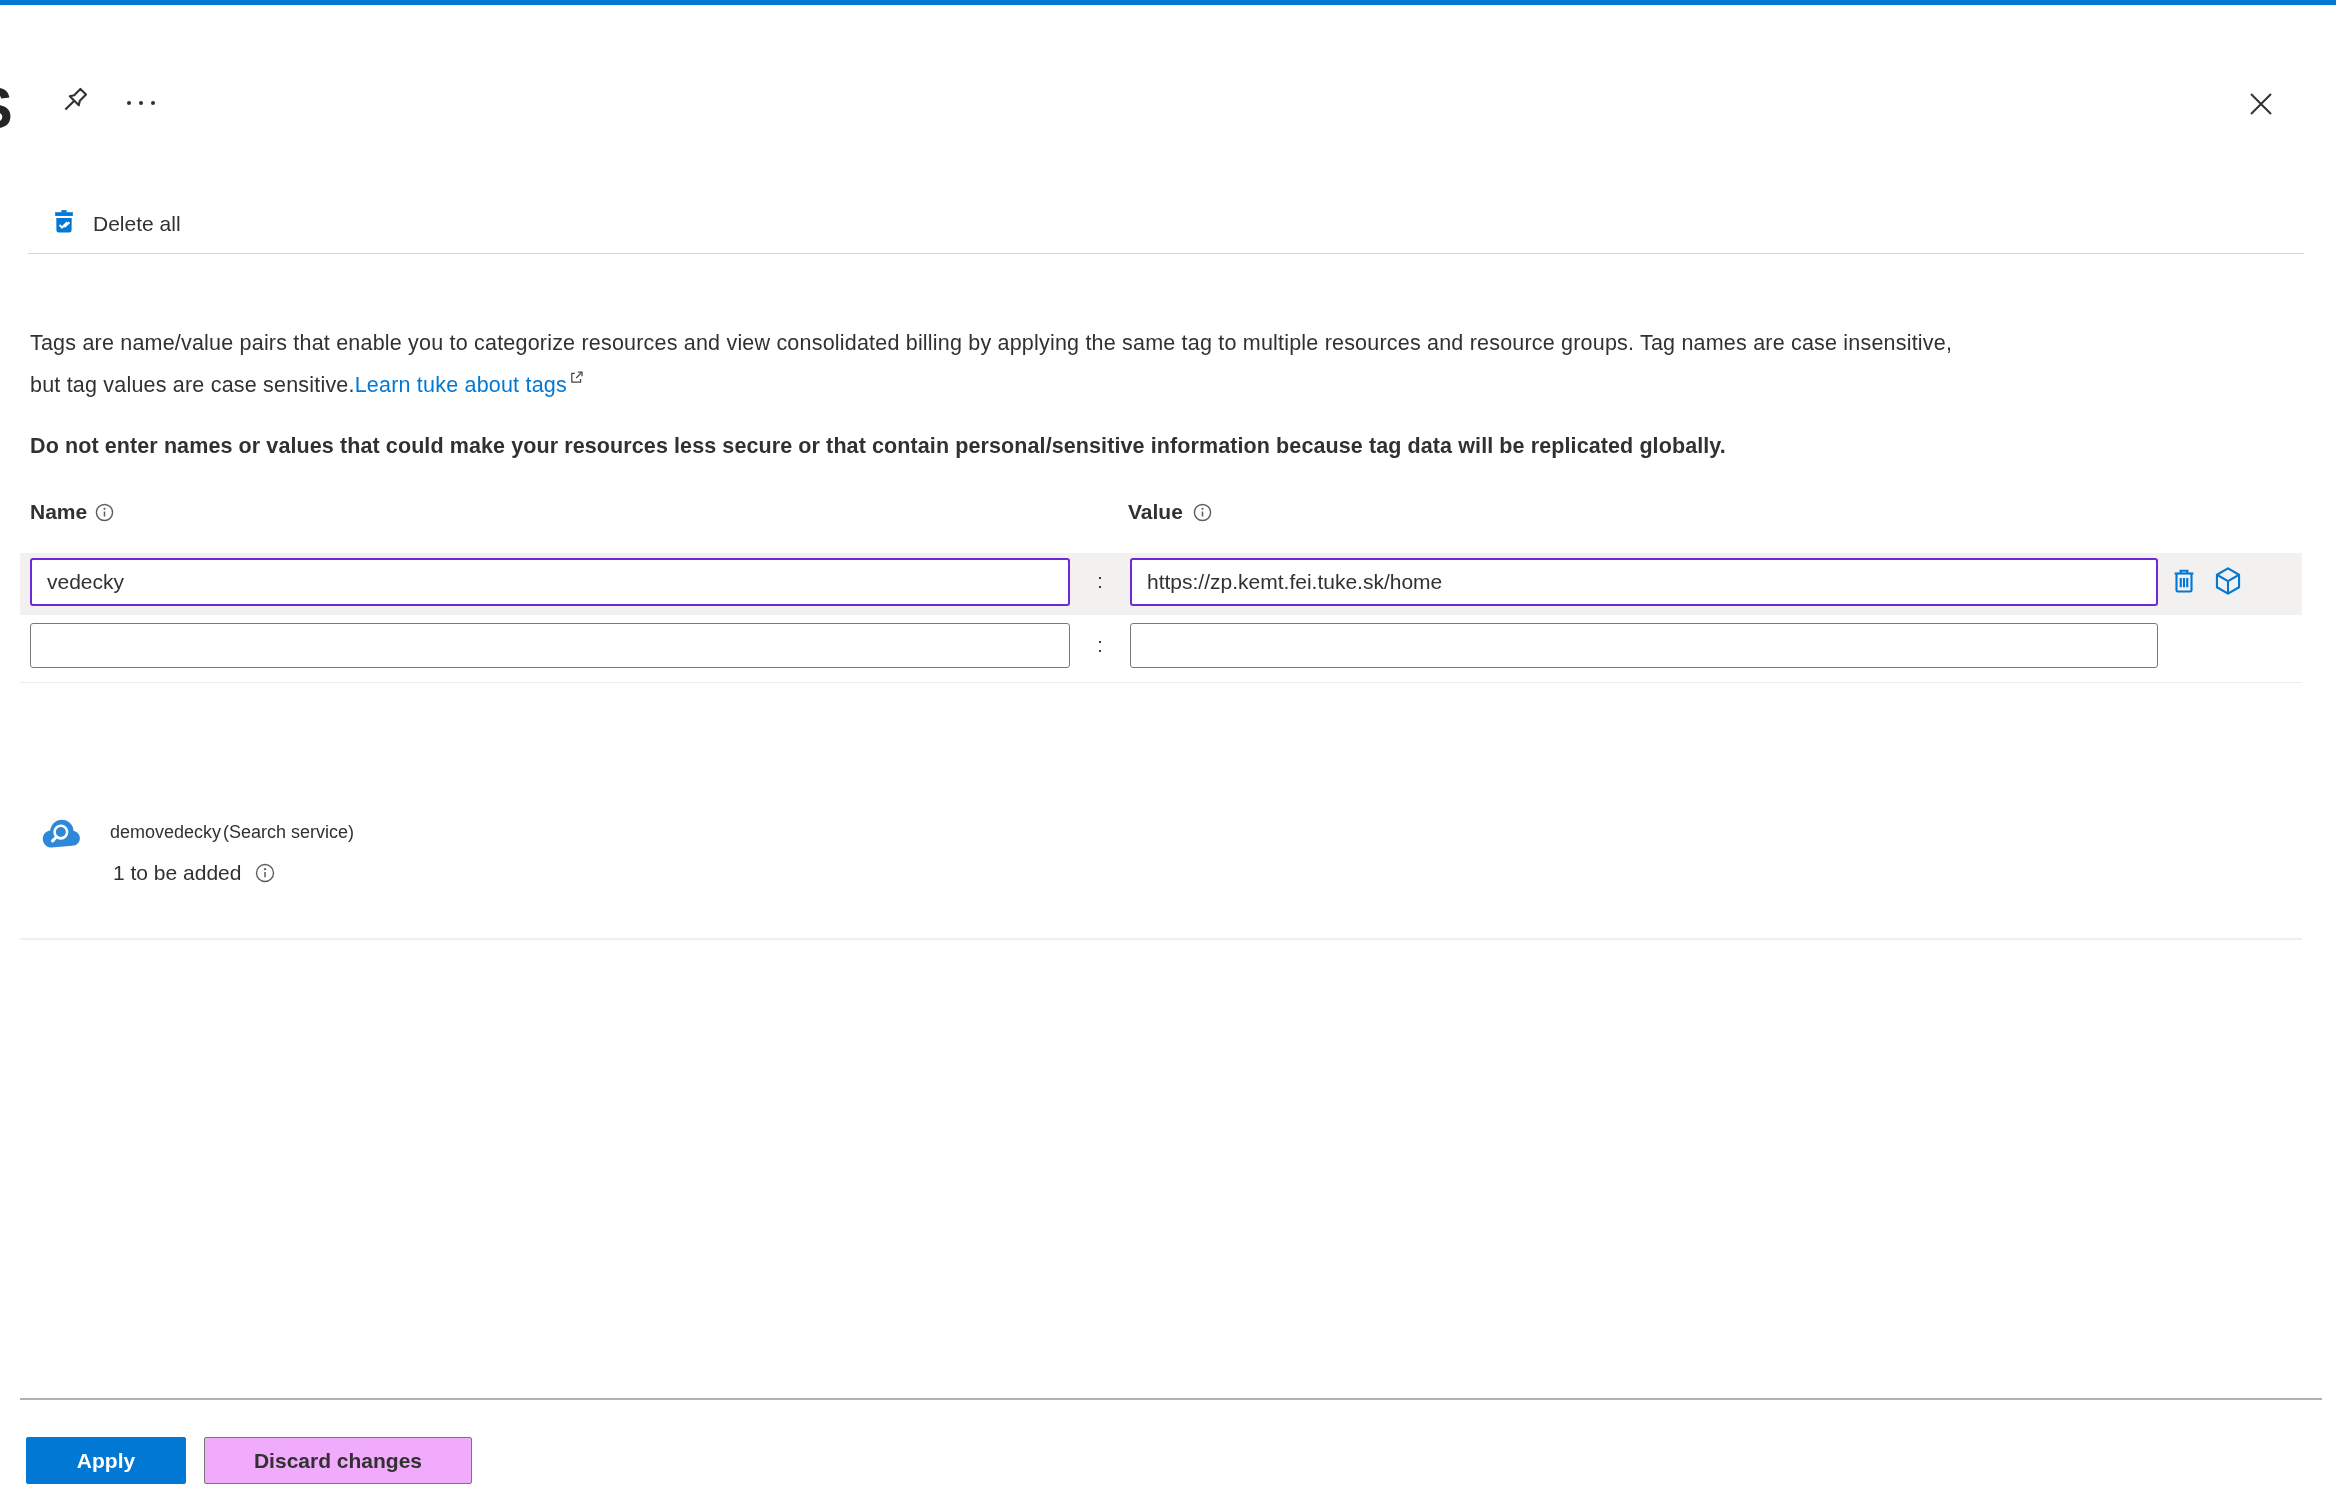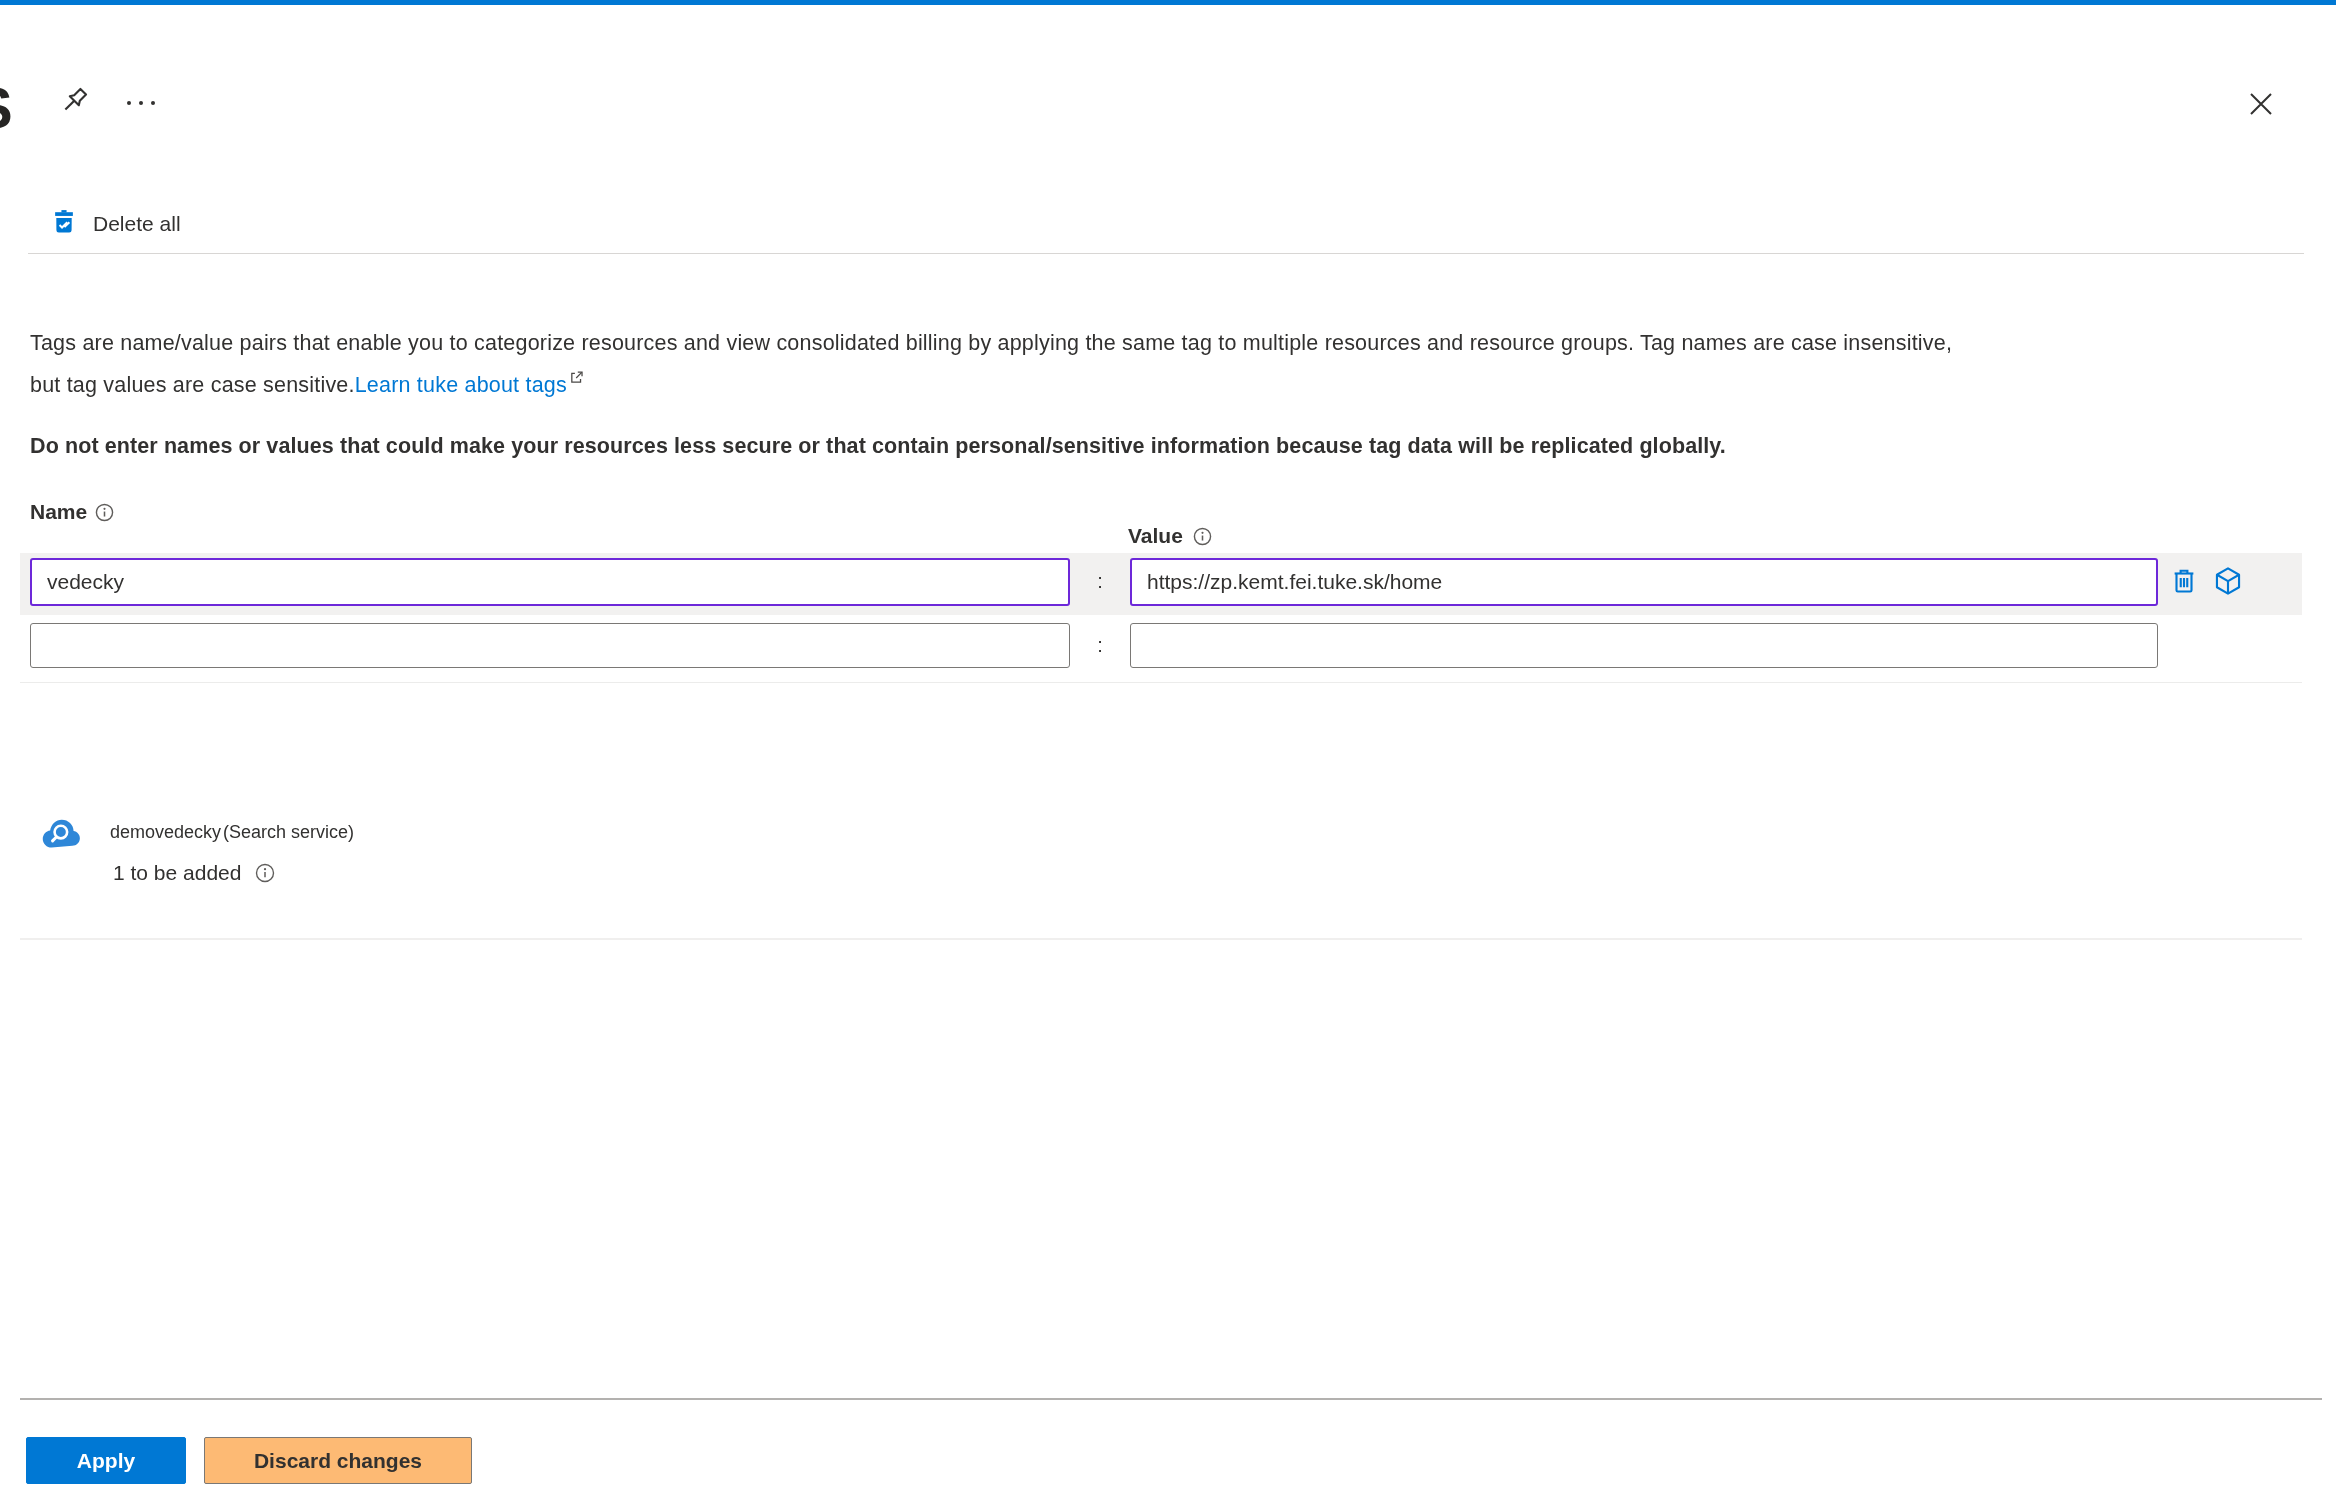--- a/index.html
+++ b/index.html
@@ -25,21 +25,21 @@
   .div2{left:20px;top:938px;width:2282px;height:2px;background:#f0efee;}
   .div3{left:20px;top:1398px;width:2302px;height:2px;background:#b3b1af;}
 
   .desc{position:absolute;left:30px;top:303px;width:2280px;font-size:21.5px;line-height:36px;letter-spacing:0.2px;}
   .desc a{color:#0078d4;text-decoration:none;cursor:pointer;}
   .ext-ic{display:inline-block;vertical-align:6px;margin-left:1px;}
   .warning{position:absolute;left:30px;top:406px;width:2280px;font-size:21.5px;line-height:36px;font-weight:700;letter-spacing:0.1px;}
 
   
   .colhead{position:absolute;top:500px;display:flex;align-items:center;gap:10px;font-size:21px;font-weight:700;}
-  .name-head{left:30px;gap:8px;} .value-head{left:1128px;margin-top:24px;}
+  .name-head{left:30px;gap:8px;} .value-head{left:1128px;}
   .info-ic{display:inline-flex;}
 
   
   .row-bg{position:absolute;left:20px;top:553px;width:2282px;height:62px;background:#f2f1f0;}
   .tag-input{position:absolute;box-sizing:border-box;height:48px;background:#fff;border-radius:3px;
              font-family:inherit;font-size:21px;color:#323130;padding:0 15px;outline:none;}
   .mod{border:2px solid #6d28d9;}
   .plain{border:1px solid #7a7875;height:45px;}
   .n1{left:30px;top:558px;width:1040px;}
   .v1{left:1130px;top:558px;width:1028px;}
@@ -52,21 +52,21 @@
 
   
   .res-icon{position:absolute;left:40px;top:814px;width:46px;height:38px;}
   .res-line1{position:absolute;left:110px;top:822px;display:flex;gap:2px;font-size:18px;align-items:center;}
   .res-line2{position:absolute;left:113px;top:861px;display:flex;gap:14px;font-size:21px;align-items:center;}
 
   
   .btn{position:absolute;top:1437px;height:47px;border-radius:2px;font-family:inherit;font-size:21px;
        font-weight:600;cursor:pointer;box-sizing:border-box;}
   .apply{left:26px;width:160px;background:#0078d4;color:#fff;border:1px solid #0078d4;}
-  .discard{left:204px;width:268px;background:#fdba74;color:#323130;border:1px solid #7a7875;}
+  .discard{left:204px;width:268px;background:#f0abfc;color:#323130;border:1px solid #7a7875;}
 </style>
 </head>
 <body>
 
 <div class="page">
   <div class="topbar"></div>
 
   <div class="title-clip">
     <span>S</span>
   </div>

